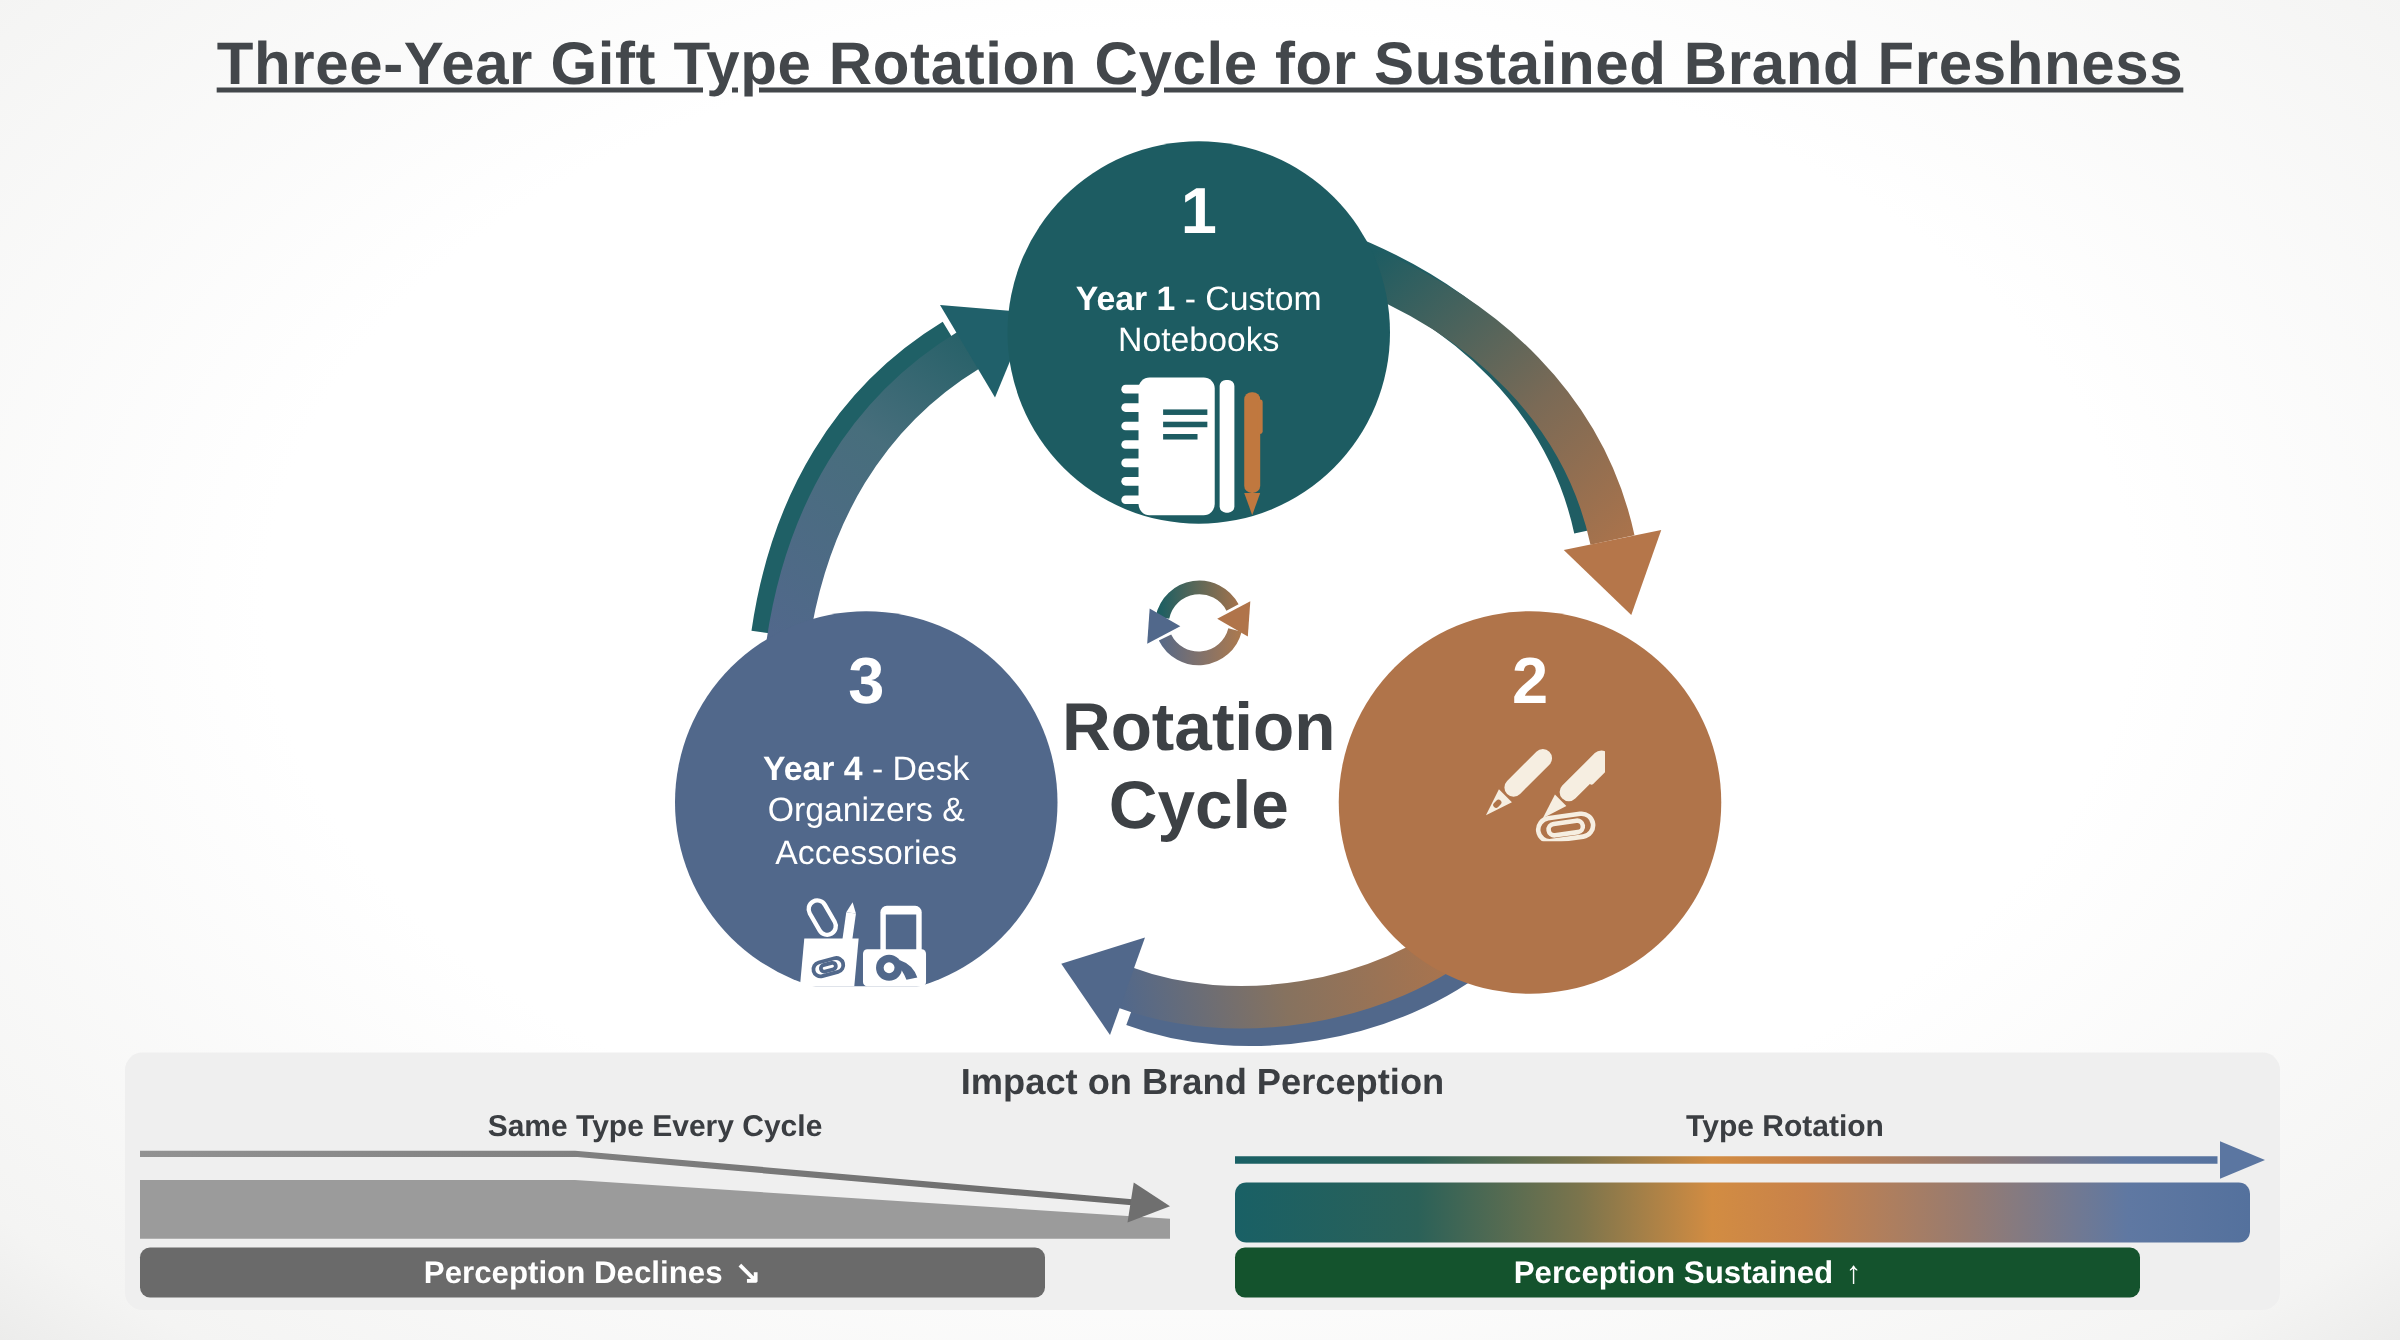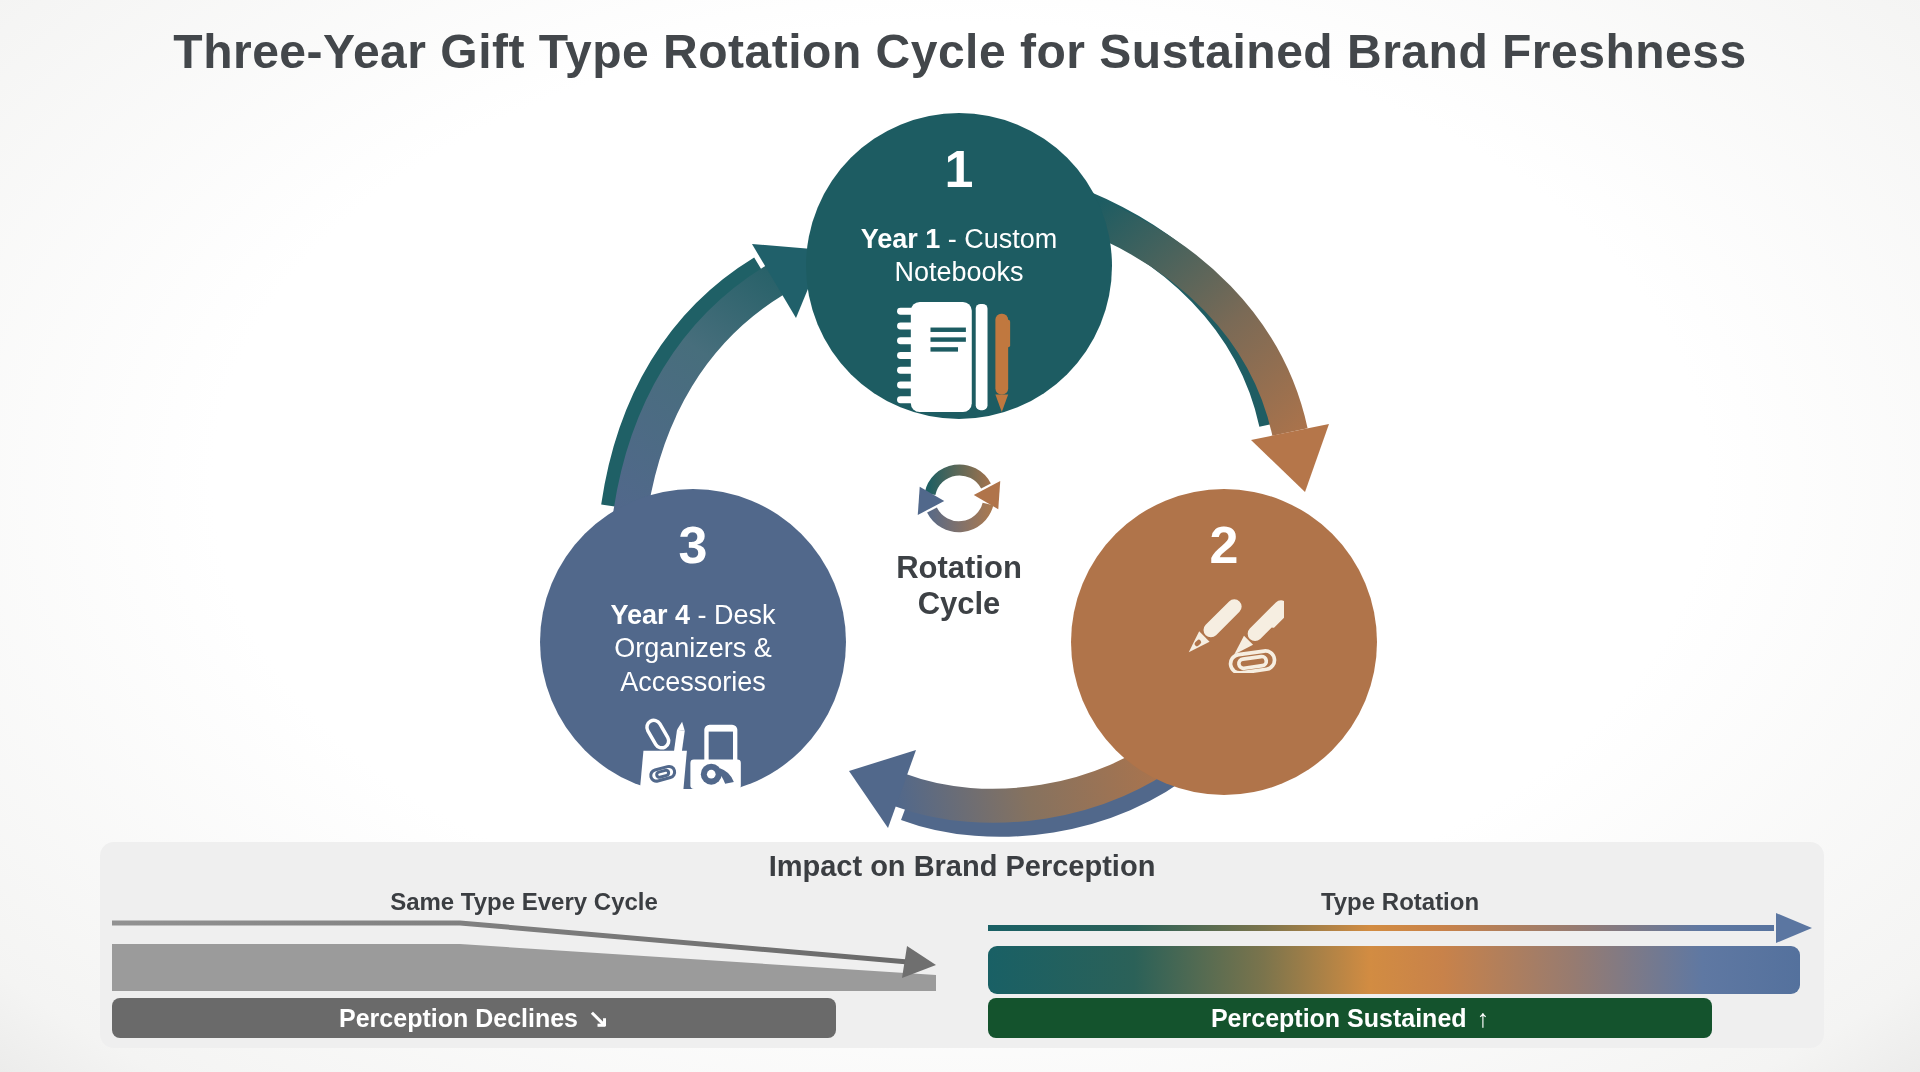--- a/index.html
+++ b/index.html
@@ -4,61 +4,61 @@
 <style>
   html,body{margin:0;padding:0;}
   body{font-family:"Liberation Sans", sans-serif; background:#e9e9e9;}
   .canvas{
     position:relative; width:1920px; height:1072px; overflow:hidden;
     background: radial-gradient(ellipse at 50% 45%, #ffffff 55%, #f4f4f3 92%, #ececeb 100%);
   }
   .page-title{
     position:absolute; top:24px; left:0; width:100%;
     text-align:center; font-size:48px; font-weight:700; color:#43474b;
-    letter-spacing:.5px; margin:0;
+    letter-spacing:.5px; margin:0;text-decoration:underline;
   }
   
   .node{
     position:absolute; width:306px; height:306px; border-radius:50%;
     color:#fff; text-align:center; z-index:3;
     display:flex; flex-direction:column; align-items:center;
   }
   .node-1{ left:806px; top:113px;  background:#1d5c62; }
   .node-2{ left:1071px; top:489px; background:#b0744a; }
   .node-3{ left:540px;  top:489px; background:#51688b; }
   .node-number{ font-size:52px; font-weight:700; line-height:1; margin-top:30px; }
   .node-label{
     margin-top:28px; font-size:27px; line-height:1.24; width:262px;
     white-space:pre-line; font-weight:400;
   }
   .node-label b{ font-weight:700; }
   .node-icon{ margin-top:10px; }
   
   .center-wrap{ position:absolute; left:809px; top:448px; width:300px; text-align:center; z-index:2; }
   .center-label{
-    margin-top:2px; font-size:31px; font-weight:700; color:#3d4145;
+    margin-top:2px; font-size:54px; font-weight:700; color:#3d4145;
     line-height:1.15; white-space:pre-line;
   }
   
   .arrows-svg{ position:absolute; left:0; top:0; z-index:1; }
   
   .panel{
     position:absolute; left:100px; top:842px; width:1724px; height:206px;
     background:#efefef; border-radius:14px; z-index:2;
   }
   .panel-title{
     position:absolute; top:8px; left:0; width:100%; text-align:center;
     font-size:29px; font-weight:700; color:#3b3e42; margin:0;
   }
   .side-label{
     position:absolute; top:46px; width:824px; text-align:center;
     font-size:24px; font-weight:600; color:#3b3e42;
   }
   .side-label.left{ left:12px; }
-  .side-label.right{ left:888px; }
+  .side-label.right{ left:916px; }
   .chart-svg{ position:absolute; }
   .chart-svg.left{ left:12px; top:76px; }
   .chart-svg.right{ left:888px; top:70px; }
   .caption-bar{
     position:absolute; top:156px; width:724px; height:40px; border-radius:8px;
     color:#ffffff; font-size:25px; font-weight:600; line-height:40px; text-align:center;
   }
   .caption-bar.left{ left:12px; background:#6a6a6a; }
   .caption-bar.right{ left:888px; background:#14532d; }
   .caption-glyph{ margin-left:10px; font-weight:700; }

